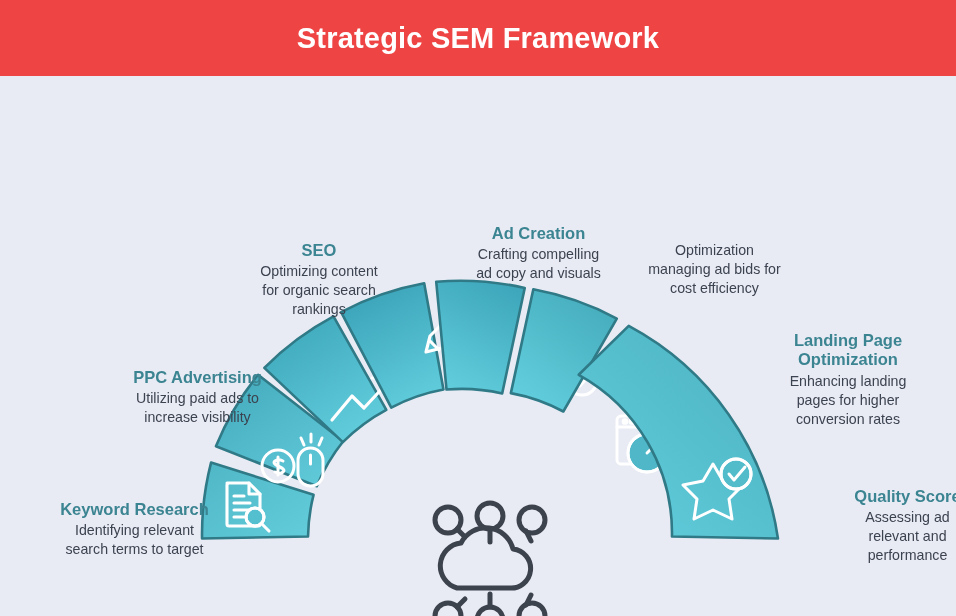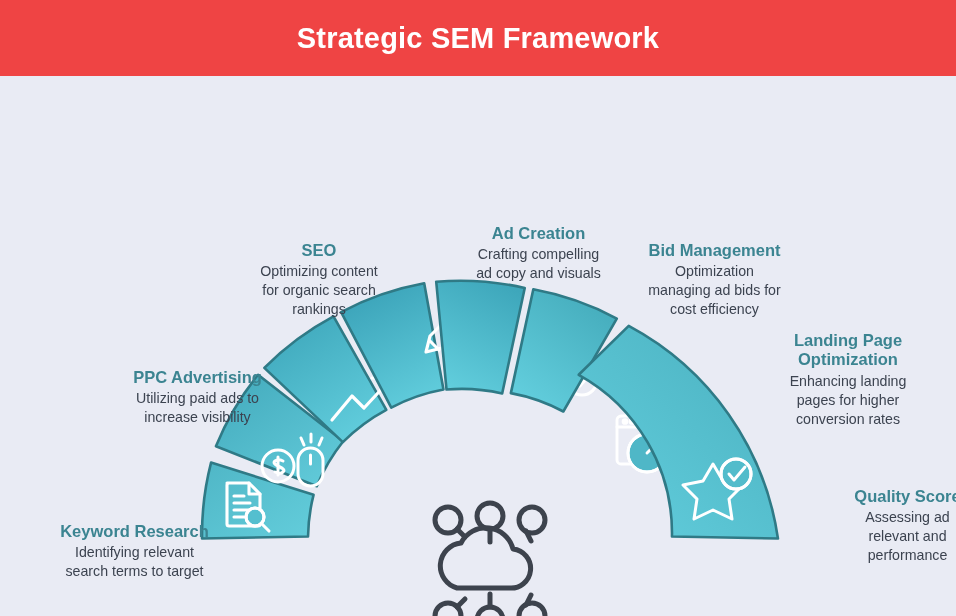--- a/index.html
+++ b/index.html
@@ -41,21 +41,21 @@
     white-space: pre-line;
   }
   .label .lbl-desc {
     color: #3c4350;
     font-size: 14.2px;
     line-height: 1.33;
     white-space: pre-line;
   }
   .label.left-align { text-align: center; }
 
-  .lbl-keyword-research { left: 27px;  top: 424px; width: 215px; margin-top: 22px; }
+  .lbl-keyword-research { left: 27px;  top: 424px; width: 215px; }
   .lbl-ppc-advertising  { left: 90px;  top: 292px; width: 215px; }
   .lbl-seo              { left: 224px; top: 165px; width: 190px; }
   .lbl-ad-creation      { left: 422px; top: 148px; width: 185px; margin-left: 24px; }
   .lbl-bid-management   { left: 617px; top: 165px; width: 195px; }
   .lbl-landing-page     { left: 748px; top: 255px; width: 200px; }
   .lbl-quality-score    { left: 802px; top: 411px; width: 155px; margin-left: 28px; }
 </style>
 </head>
 <body>
 
@@ -235,21 +235,20 @@
 rankings</div>
     </div>
 
     <div class="label left-align lbl-ad-creation">
       <div class="lbl-title">Ad Creation</div>
       <div class="lbl-desc">Crafting compelling
 ad copy and visuals</div>
     </div>
 
     <div class="label left-align lbl-bid-management">
-      <div class="lbl-title">Bid Management</div>
       <div class="lbl-desc">Optimization
 managing ad bids for
 cost efficiency</div>
     </div>
 
     <div class="label left-align lbl-landing-page">
       <div class="lbl-title">Landing Page
 Optimization</div>
       <div class="lbl-desc">Enhancing landing
 pages for higher

